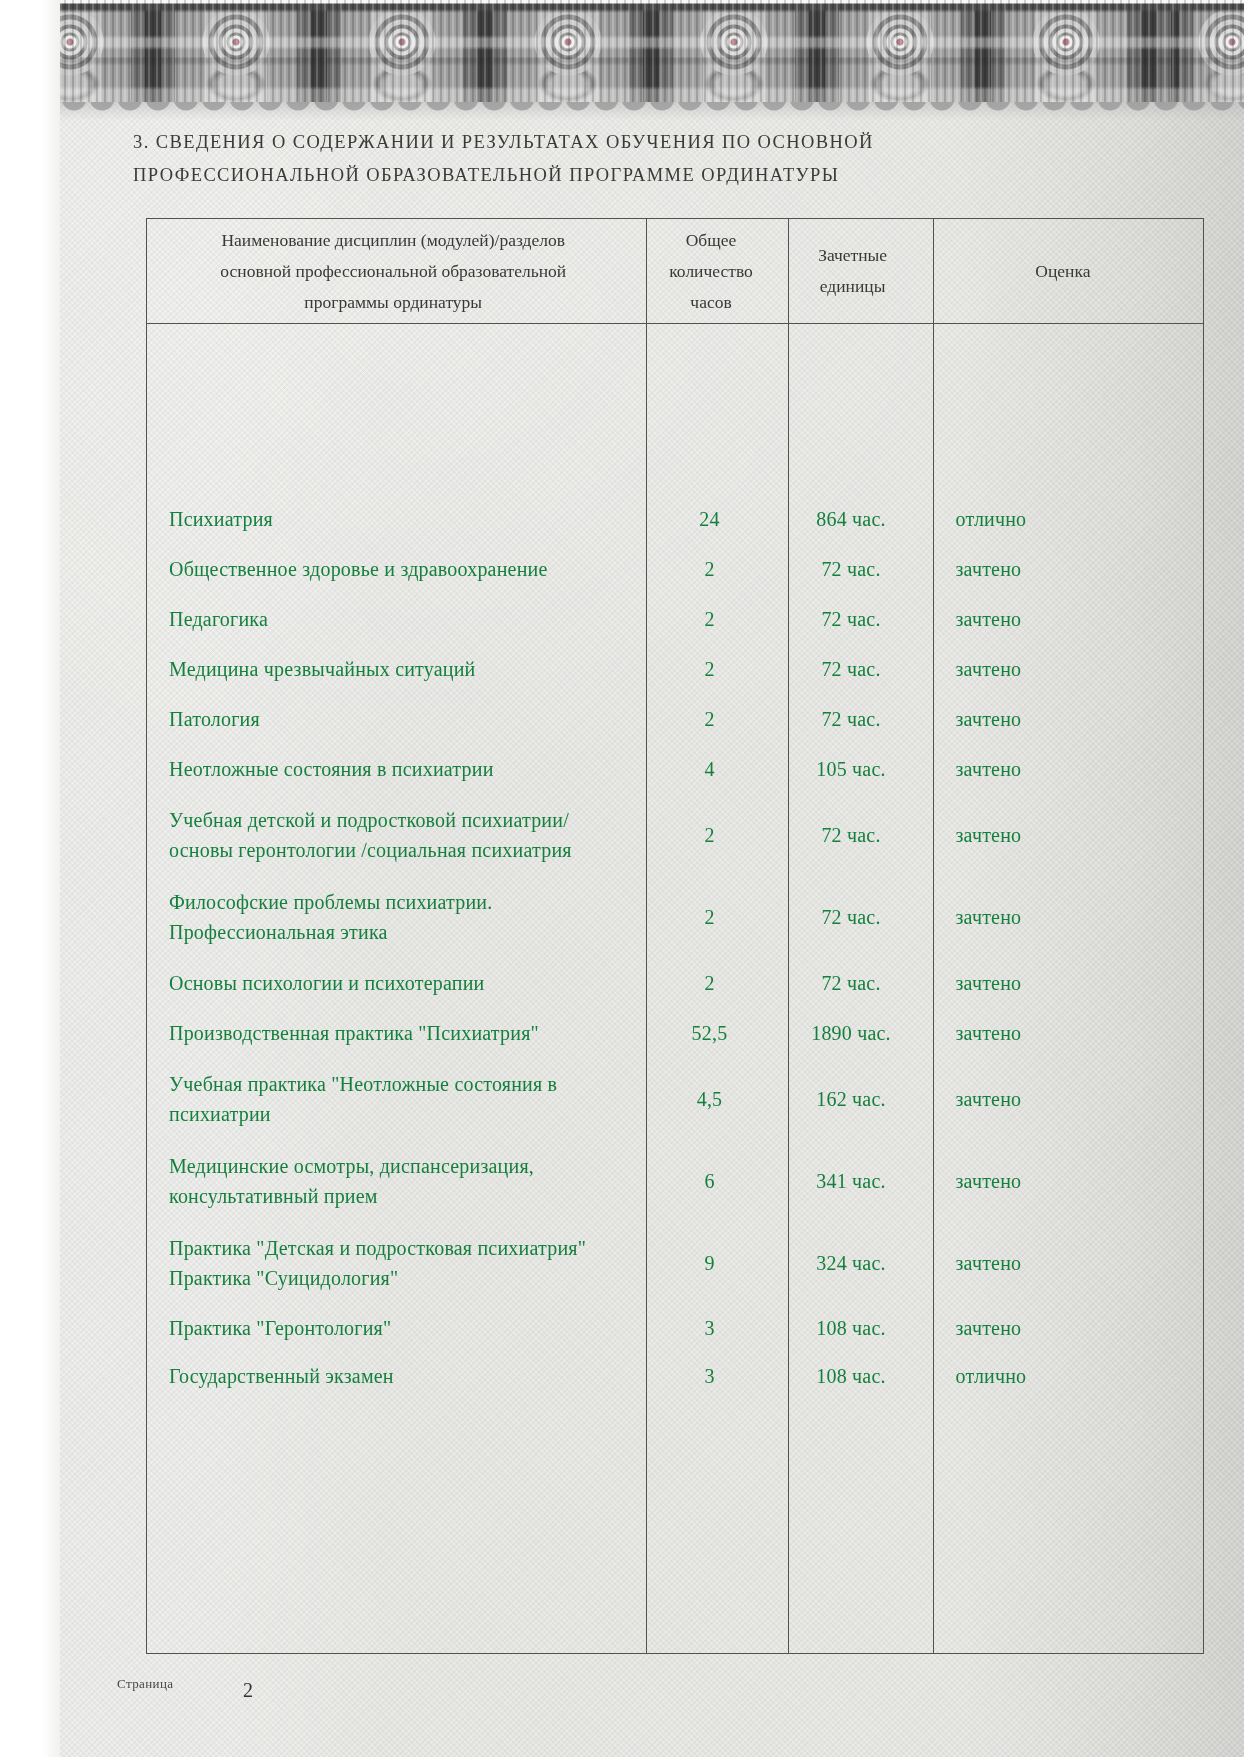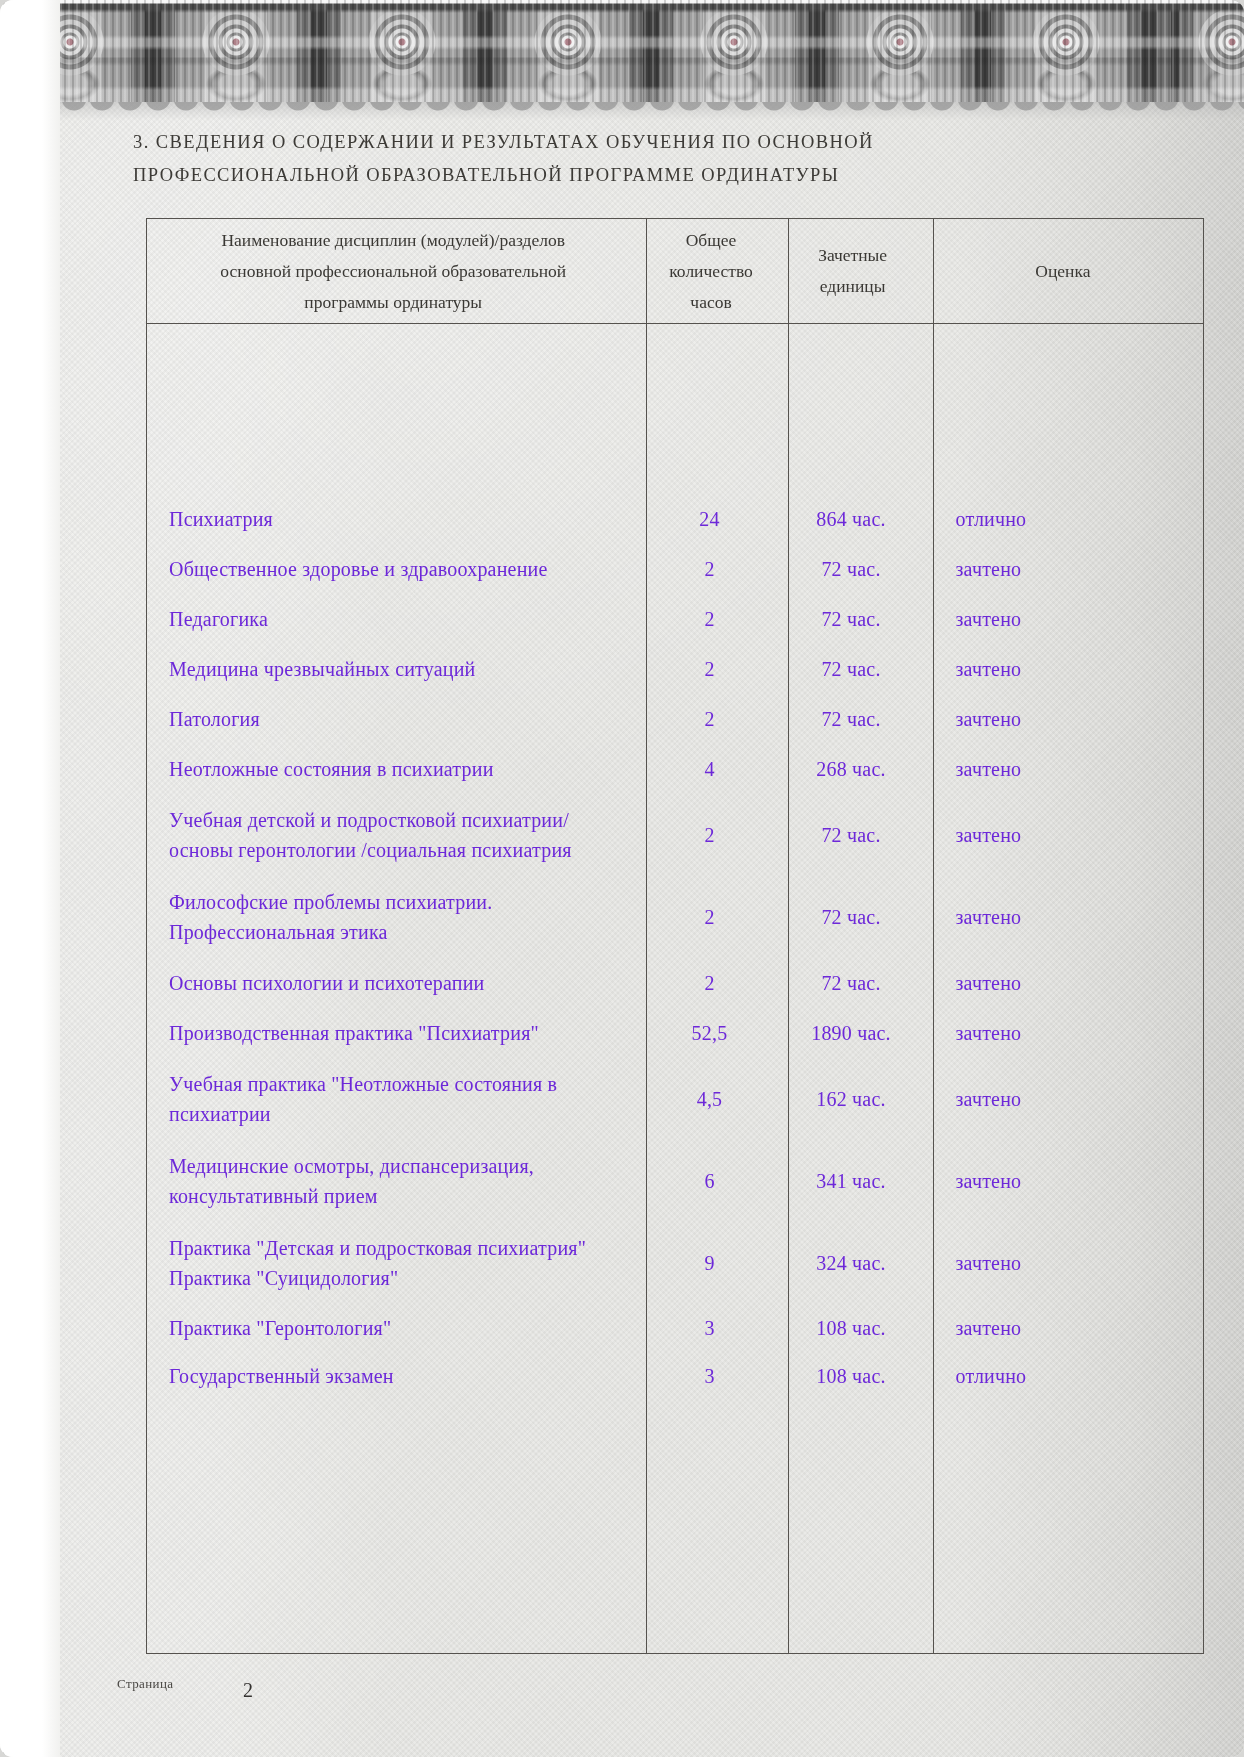--- a/index.html
+++ b/index.html
@@ -3,21 +3,20 @@
 <meta charset="utf-8">
 <style>
   html,body{margin:0;padding:0;background:#d7d7d5;}
   .page{
     position:relative;
     width:1244px;height:1757px;
     overflow:hidden;
     background:#fbfbfa;
     font-family:"Liberation Serif","DejaVu Serif",serif;
     color:#34322e;
-    border-radius:13px;
   }
   
   .edge-line{
     position:absolute;left:3px;top:0;width:2px;height:100%;
     background:#52504c;
   }
   .left-strip{
     position:absolute;left:0;top:0;width:60px;height:100%;
     background:linear-gradient(90deg,#ffffff 0 70%,#f1f1ef 100%);
   }
@@ -84,21 +83,21 @@
   .h-hours{width:145px;}
   .h-grade{width:284px;}
   .tbody{position:absolute;left:0;right:0;top:105px;bottom:0;}
   .spacer{height:170px;}
   .trow{display:flex;height:50px;}
   .trow.two-line{height:82px;}
   .trow.compact{height:48px;}
   .cell{
     display:flex;align-items:center;
     font-size:20px;line-height:30px;letter-spacing:.2px;
-    color:#6d28d9;box-sizing:border-box;
+    color:#15803d;box-sizing:border-box;
   }
   .c-disc{width:499px;padding-left:22px;padding-right:10px;white-space:pre-line;}
   .c-cred{width:142px;justify-content:center;}
   .c-hours{width:145px;justify-content:center;}
   .c-grade{width:284px;padding-left:33px;}
   
   .footer-label{
     position:absolute;left:117px;top:1676px;
     font-size:13px;color:#4a4844;letter-spacing:.4px;
   }
@@ -170,21 +169,21 @@
   </div>
         <div class="trow">
     <div class="cell c-disc">Патология</div>
     <div class="cell c-cred">2</div>
     <div class="cell c-hours">72 час.</div>
     <div class="cell c-grade">зачтено</div>
   </div>
         <div class="trow">
     <div class="cell c-disc">Неотложные состояния в психиатрии</div>
     <div class="cell c-cred">4</div>
-    <div class="cell c-hours">268 час.</div>
+    <div class="cell c-hours">105 час.</div>
     <div class="cell c-grade">зачтено</div>
   </div>
         <div class="trow two-line">
     <div class="cell c-disc">Учебная детской и подростковой психиатрии/
 основы геронтологии /социальная психиатрия</div>
     <div class="cell c-cred">2</div>
     <div class="cell c-hours">72 час.</div>
     <div class="cell c-grade">зачтено</div>
   </div>
         <div class="trow two-line">

